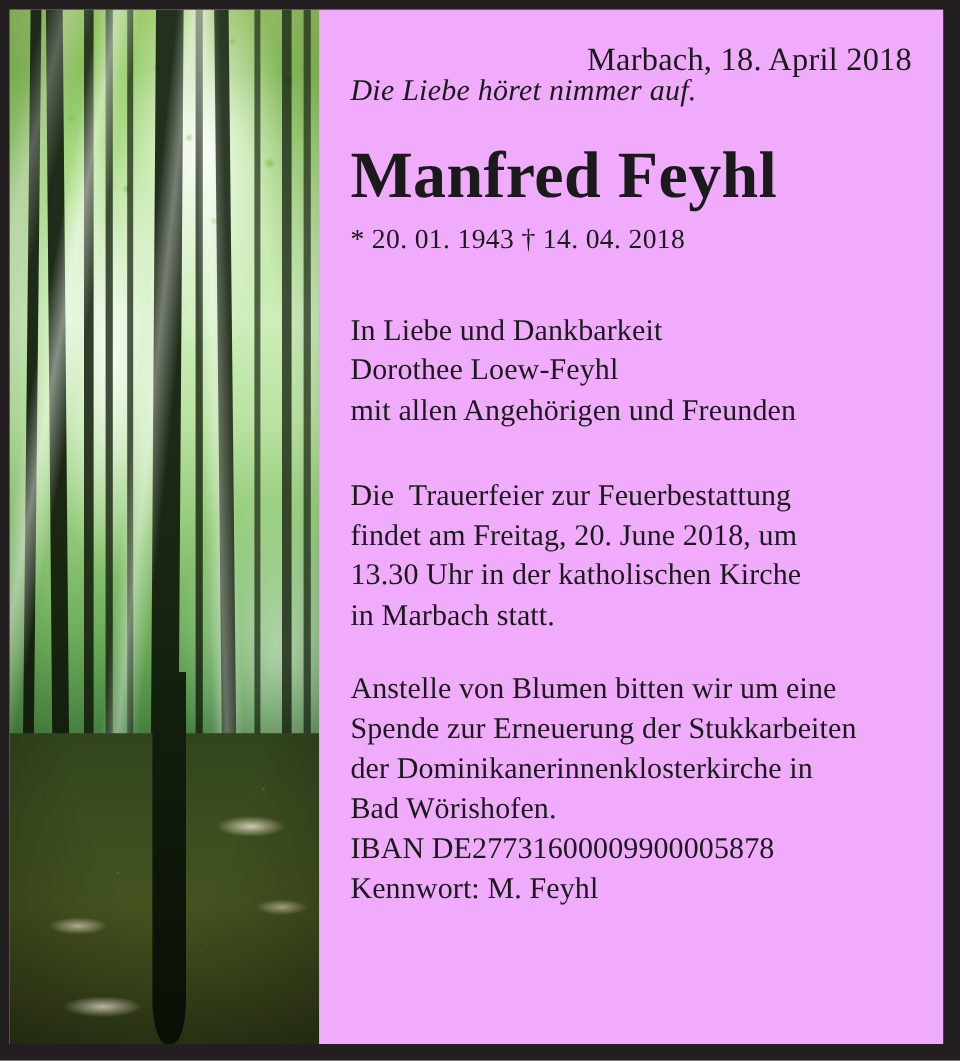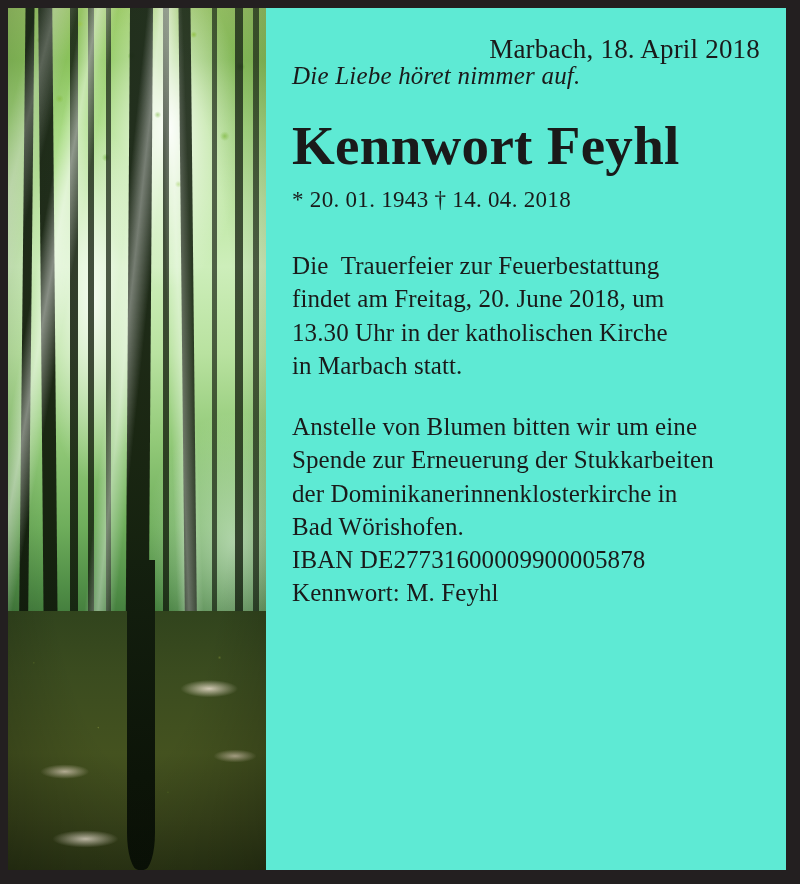--- a/index.html
+++ b/index.html
@@ -22,21 +22,21 @@
     width: 800px;
     height: 884px;
     background: #231f20;
     padding: 8px 14px 14px 8px;
   }
   .notice-inner {
     position: relative;
     box-sizing: border-box;
     width: 100%;
     height: 100%;
-    background: #5eead4;
+    background: #f0abfc;
     display: flex;
     flex-direction: row;
     align-items: stretch;
   }
 
   
   .photo-col {
     position: relative;
     width: 258px;
     flex: 0 0 258px;
@@ -245,24 +245,27 @@
       </div>
     </div>
 
     <div class="text-col">
 
       <div class="line-date">Marbach, 18. April 2018</div>
 
       <div class="verse">Die Liebe höret nimmer auf.</div>
 
 
-      <div class="deceased-name">Kennwort Feyhl</div>
+      <div class="deceased-name">Manfred Feyhl</div>
 
       <div class="life-dates">* 20. 01. 1943   † 14. 04. 2018</div>
 
+      <div class="block block-family">In Liebe und Dankbarkeit
+Dorothee Loew-Feyhl
+mit allen Angehörigen und Freunden</div>
 
       <div class="block block-ceremony">Die  Trauerfeier zur Feuerbestattung
 findet am Freitag, 20. June 2018, um
 13.30 Uhr in der katholischen Kirche
 in Marbach statt.</div>
 
       <div class="block block-donation">Anstelle von Blumen bitten wir um eine
 Spende zur Erneuerung der Stukkarbeiten
 der Dominikanerinnenklosterkirche in
 Bad Wörishofen.

